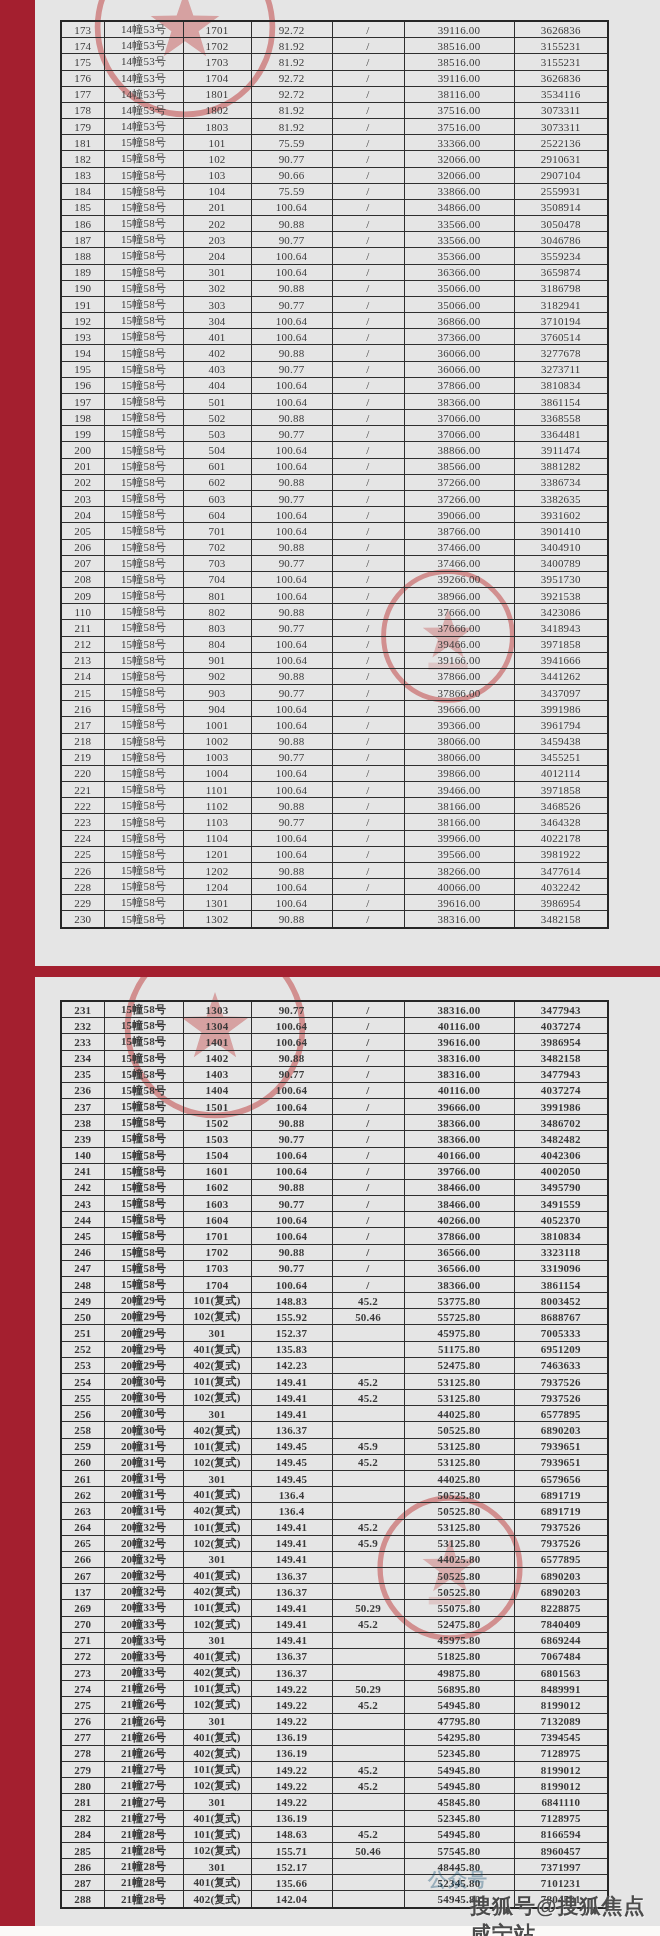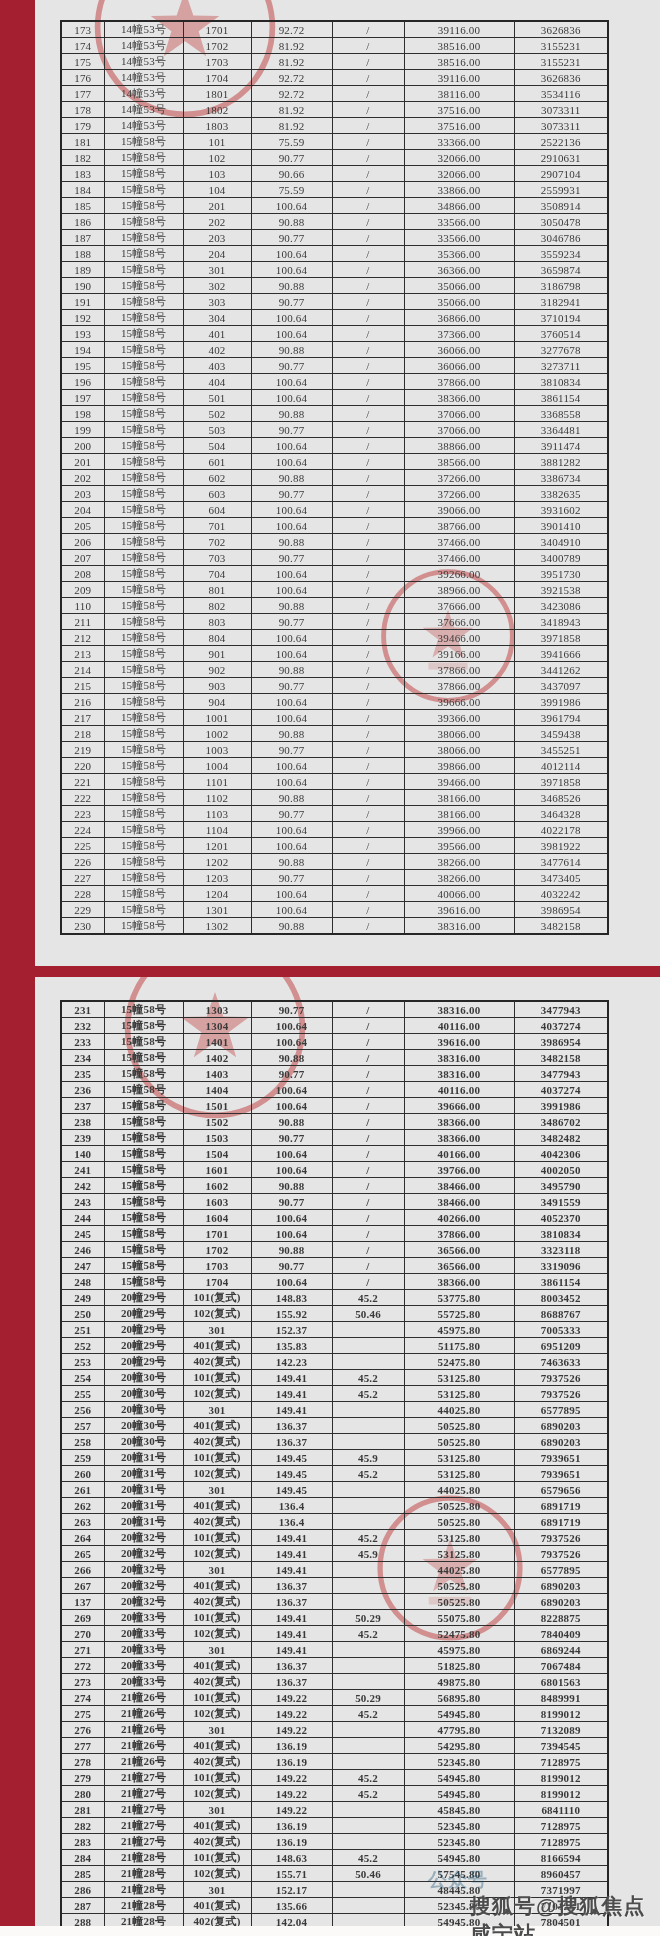--- a/index.html
+++ b/index.html
@@ -552,29 +552,20 @@
         <tr>
           <td>226</td>
           <td>15幢58号</td>
           <td>1202</td>
           <td>90.88</td>
           <td>/</td>
           <td>38266.00</td>
           <td>3477614</td>
         </tr>
         <tr>
-          <td>227</td>
-          <td>15幢58号</td>
-          <td>1203</td>
-          <td>90.77</td>
-          <td>/</td>
-          <td>38266.00</td>
-          <td>3473405</td>
-        </tr>
-        <tr>
           <td>228</td>
           <td>15幢58号</td>
           <td>1204</td>
           <td>100.64</td>
           <td>/</td>
           <td>40066.00</td>
           <td>4032242</td>
         </tr>
         <tr>
           <td>229</td>
@@ -847,29 +838,20 @@
         <tr>
           <td>256</td>
           <td>20幢30号</td>
           <td>301</td>
           <td>149.41</td>
           <td></td>
           <td>44025.80</td>
           <td>6577895</td>
         </tr>
         <tr>
-          <td>257</td>
-          <td>20幢30号</td>
-          <td>401(复式)</td>
-          <td>136.37</td>
-          <td></td>
-          <td>50525.80</td>
-          <td>6890203</td>
-        </tr>
-        <tr>
           <td>258</td>
           <td>20幢30号</td>
           <td>402(复式)</td>
           <td>136.37</td>
           <td></td>
           <td>50525.80</td>
           <td>6890203</td>
         </tr>
         <tr>
           <td>259</td>
@@ -1075,29 +1057,20 @@
           <td>301</td>
           <td>149.22</td>
           <td></td>
           <td>45845.80</td>
           <td>6841110</td>
         </tr>
         <tr>
           <td>282</td>
           <td>21幢27号</td>
           <td>401(复式)</td>
-          <td>136.19</td>
-          <td></td>
-          <td>52345.80</td>
-          <td>7128975</td>
-        </tr>
-        <tr>
-          <td>283</td>
-          <td>21幢27号</td>
-          <td>402(复式)</td>
           <td>136.19</td>
           <td></td>
           <td>52345.80</td>
           <td>7128975</td>
         </tr>
         <tr>
           <td>284</td>
           <td>21幢28号</td>
           <td>101(复式)</td>
           <td>148.63</td>

